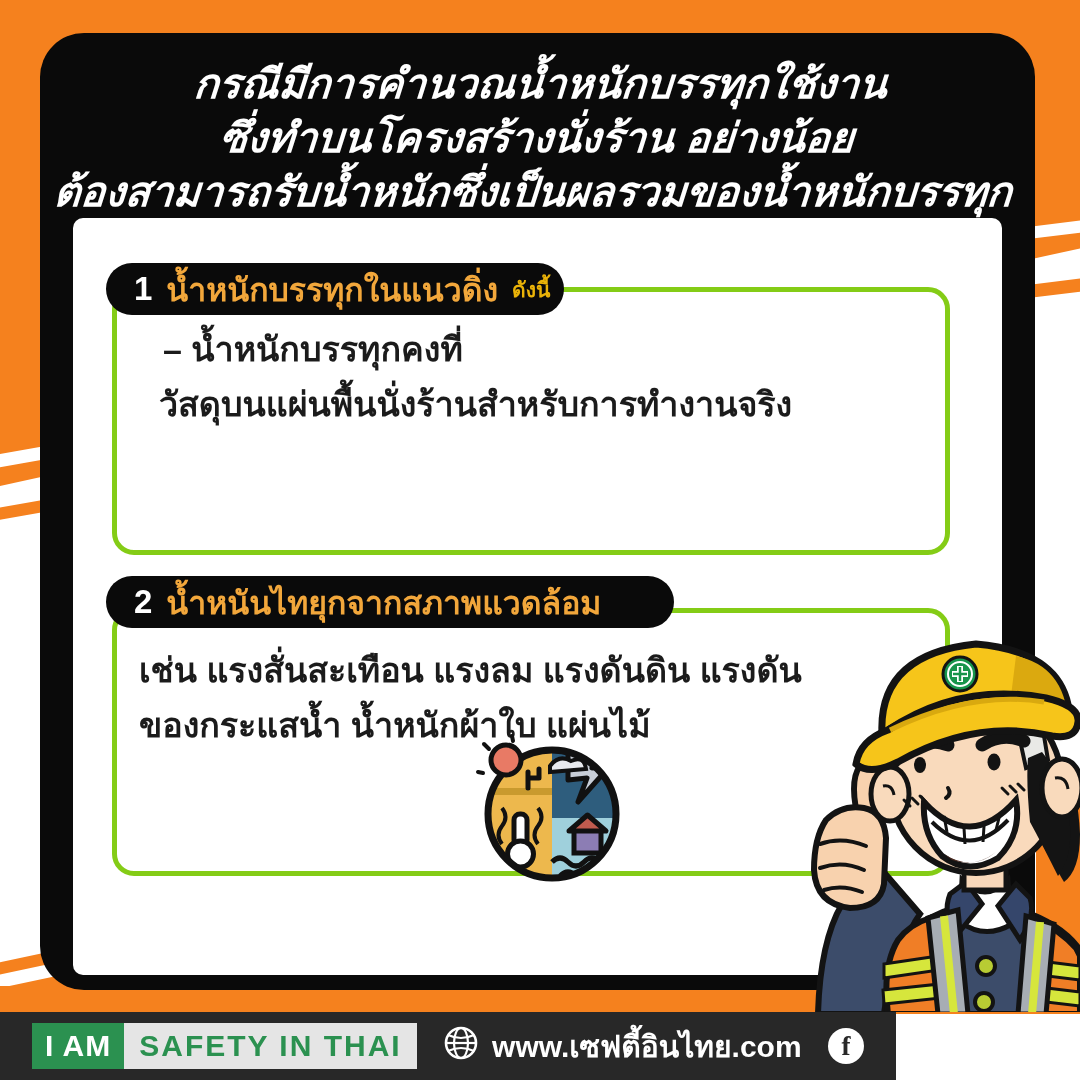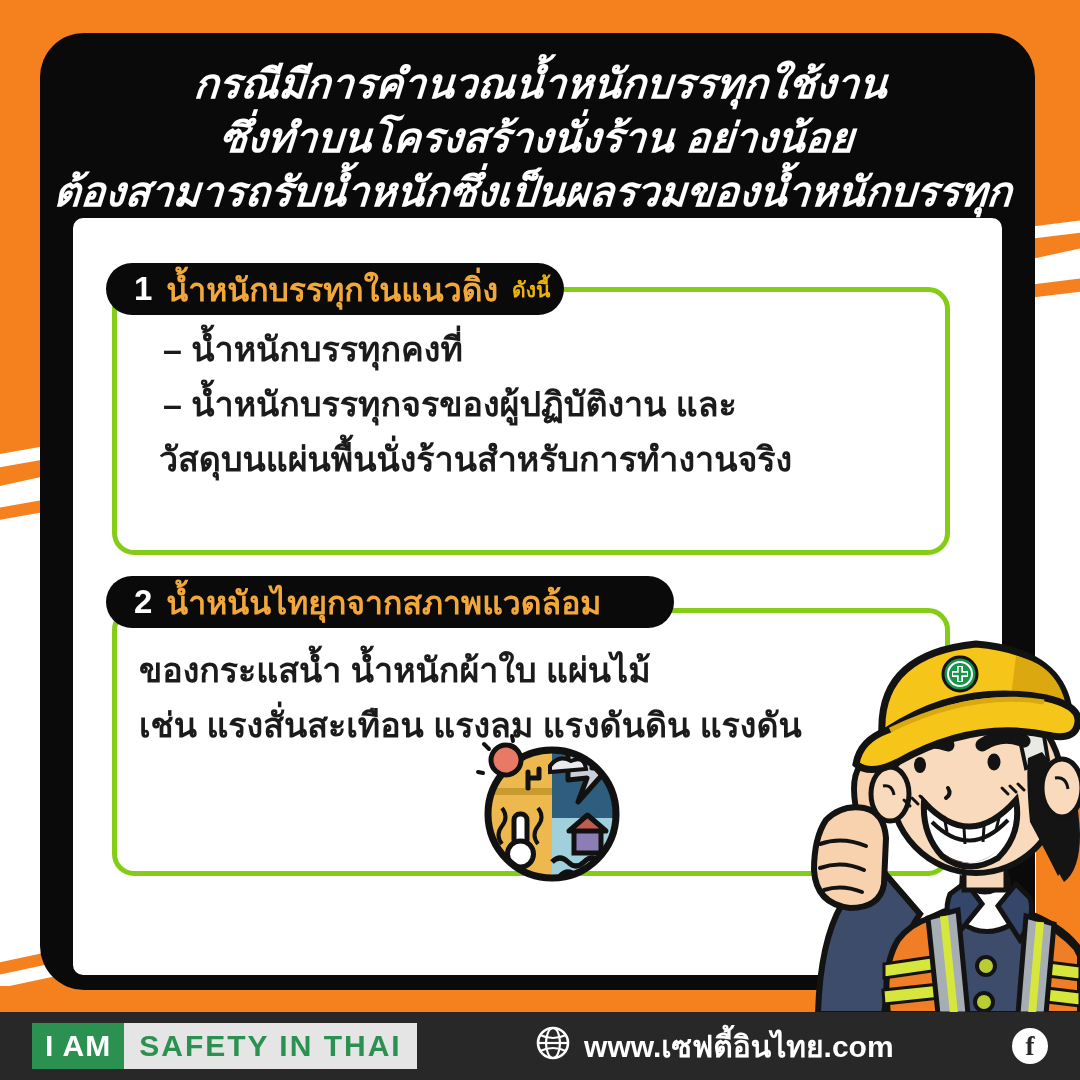--- a/index.html
+++ b/index.html
@@ -47,21 +47,21 @@
   .sec-content { padding-top:30px; font-size:34px; font-weight:600; color:#1B1B1B; line-height:55px; }
   .sec-content .dashline { padding-left:46px; }
   .sec-content .plainline { padding-left:42px; }
   .sec-content .envline { padding-left:22px; }
   .earth-wrap { position:absolute; left:351px; top:117px; width:160px; height:160px; }
 
   
   .worker { position:absolute; left:780px; top:612px; width:300px; height:400px; z-index:3; }
 
   
-  .footer { position:absolute; left:0; top:1012px; width:1080px; height:68px; background:#282828;
+  .footer { position:absolute; left:0; top:1012px; width:896px; height:68px; background:#282828;
     display:flex; align-items:center; justify-content:space-between; padding:4px 32px; z-index:4; }
   .brand { display:flex; height:46px; }
   .brand-iam { background:#2B9150; color:#ffffff; display:flex; align-items:center;
     padding:0 13px; font-size:30px; font-weight:700; letter-spacing:1px; }
   .brand-sit { background:#e5e5e5; color:#2B9150; display:flex; align-items:center;
     padding:0 15px; font-size:30px; font-weight:700; letter-spacing:2px; }
   .foot-item { display:flex; align-items:center; gap:13px; color:#ffffff;
     font-size:30px; font-weight:700; }
   .fb-circle { width:36px; height:36px; border-radius:50%; background:#ffffff; color:#282828;
     display:flex; align-items:center; justify-content:center; font-size:27px; font-weight:800;
@@ -93,33 +93,32 @@
     <div class="panel">
 
       <div class="pill one">
         <span class="num">1</span>
         <span class="head">น้ำหนักบรรทุกในแนวดิ่ง</span>
         <span class="suf">ดังนี้</span>
       </div>
       <div class="sec-box one">
         <div class="sec-content">
           <div class="dashline">– น้ำหนักบรรทุกคงที่</div>
-          <div class="dashline">– น้ำหนักบรรทุกจรของผู้ปฏิบัติงาน และ</div>
           <div class="plainline">วัสดุบนแผ่นพื้นนั่งร้านสำหรับการทำงานจริง</div>
         </div>
       </div>
 
       <div class="pill two">
         <span class="num">2</span>
         <span class="head">น้ำหนันไทยุกจากสภาพแวดล้อม</span>
       </div>
       <div class="sec-box two">
         <div class="sec-content">
+          <div class="envline">เช่น แรงสั่นสะเทือน แรงลม แรงดันดิน แรงดัน</div>
           <div class="envline">ของกระแสน้ำ น้ำหนักผ้าใบ แผ่นไม้</div>
-          <div class="envline">เช่น แรงสั่นสะเทือน แรงลม แรงดันดิน แรงดัน</div>
         </div>
 
         <div class="earth-wrap">
           <svg viewBox="0 0 160 160" width="160" height="160">
             <defs>
                 <clipPath id="gclip">
                   <circle cx="84" cy="84" r="64"></circle>
                 </clipPath>
               </defs>
             <g clip-path="url(#gclip)">

